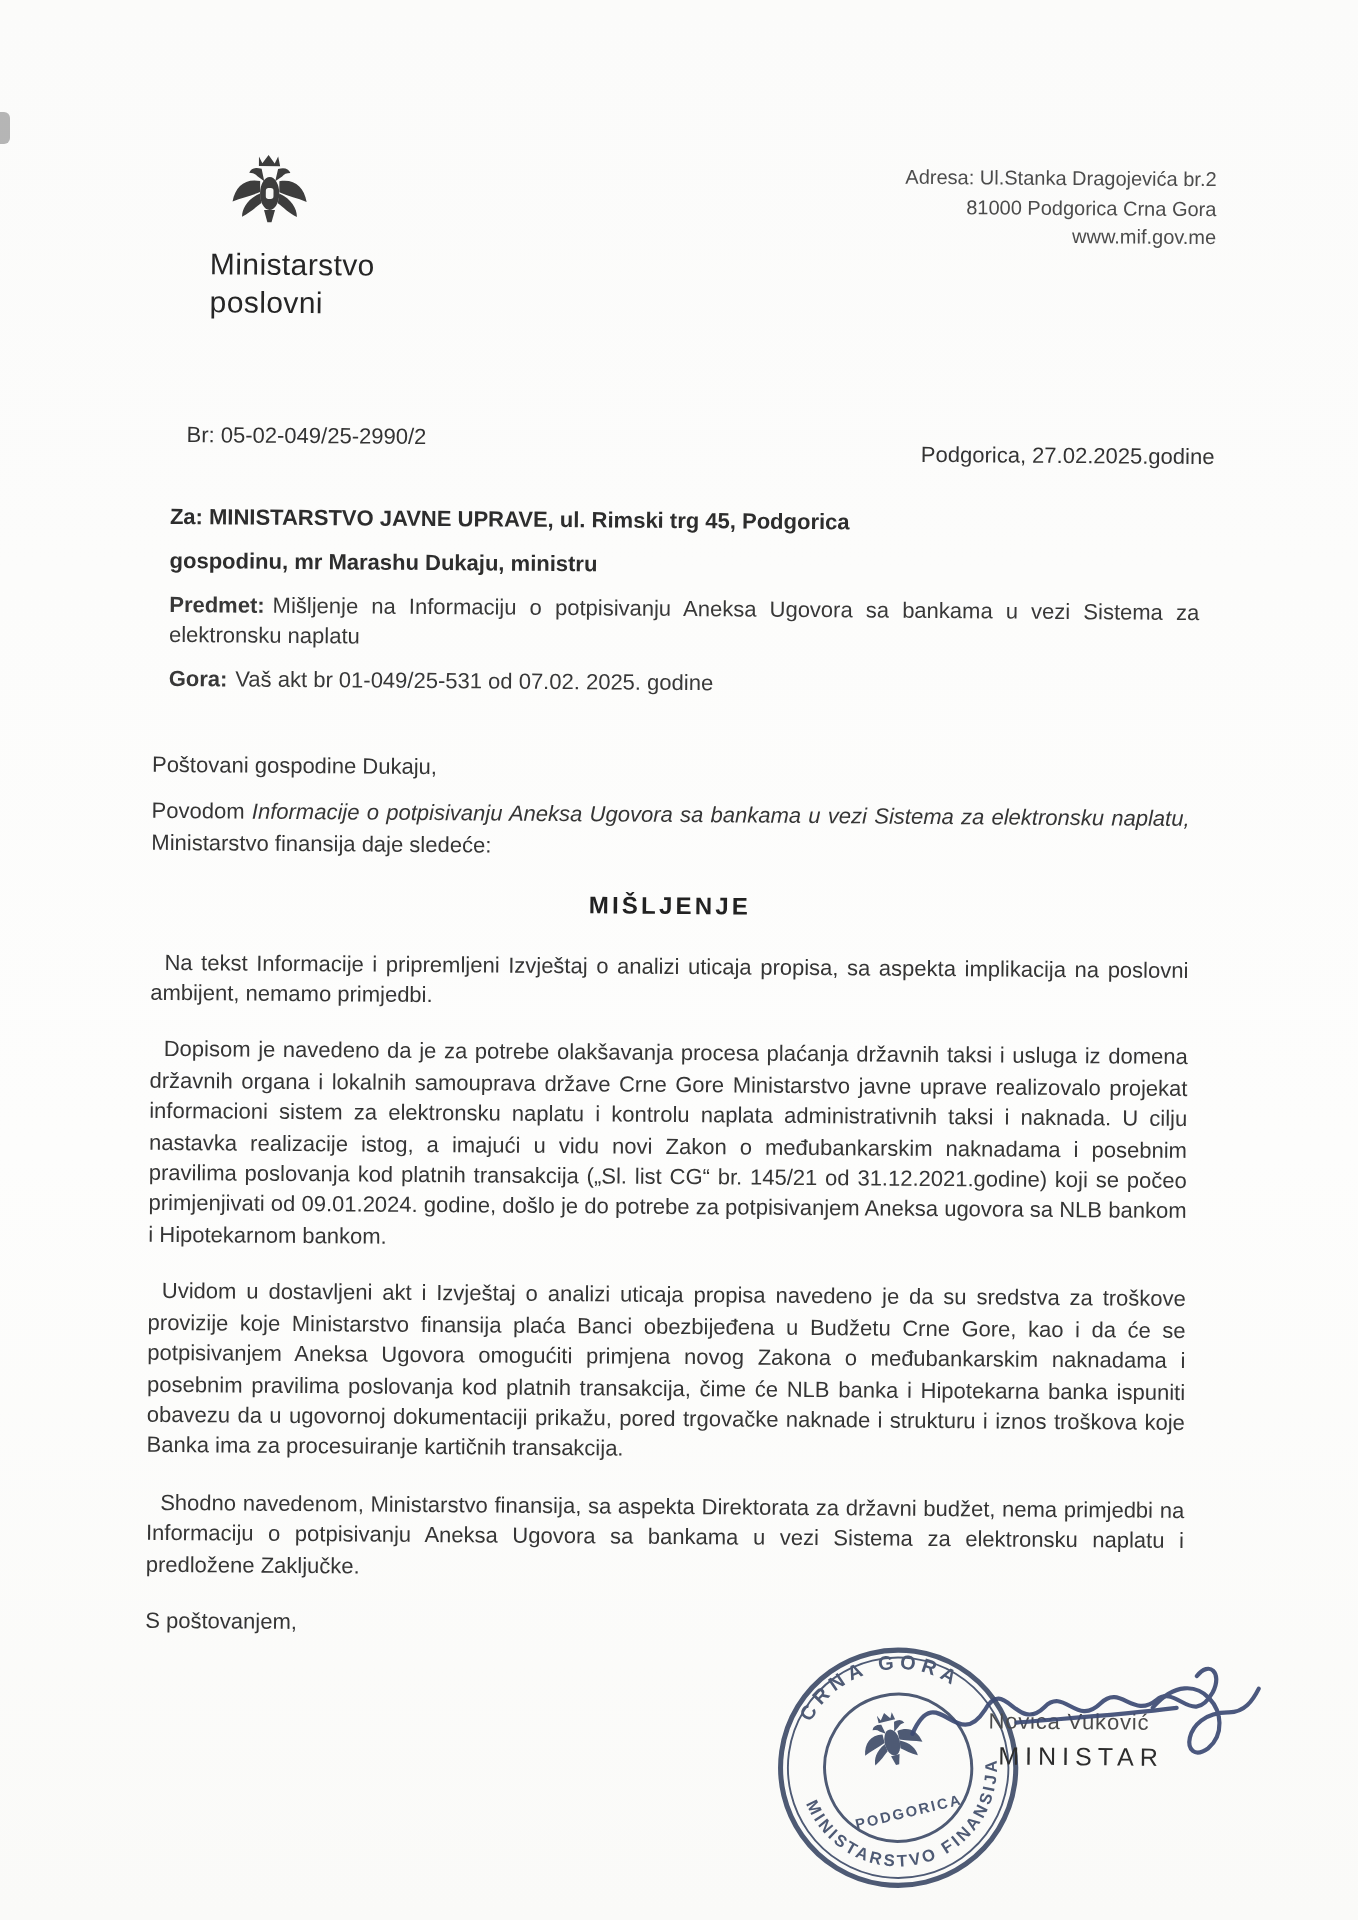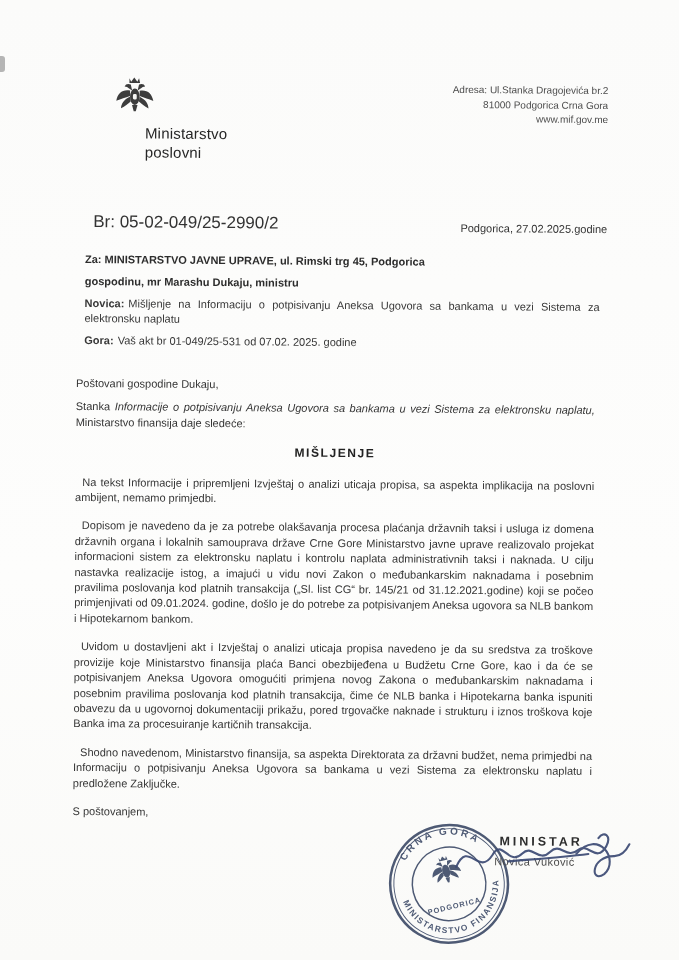--- a/index.html
+++ b/index.html
@@ -19,29 +19,29 @@
 
   .scan-artifact {
     position:absolute; left:0; top:56px; width:5px; height:16px;
     background:#6f6f6f; opacity:.5; border-radius:0 3px 3px 0;
   }
 
   
   .eagle { position:absolute; left:112px; top:70px; width:42px; height:52px; color:#3d3d3d; }
   .ministry-name {
     position:absolute; left:103px; top:125px; width:120px;
-    font-size:15px; line-height:19px; color:#262626; letter-spacing:.2px;margin-left:40px;
+    font-size:15px; line-height:19px; color:#262626; letter-spacing:.2px;
   }
   .address-block {
     position:absolute; left:410px; top:82px; width:196px;
     text-align:right; font-size:10px; line-height:14.5px; color:#4c4c4c;
   }
 
   
-  .ref-number { position:absolute; left:92px; top:214px; font-size:17px; color:#333;text-align:center; }
+  .ref-number { position:absolute; left:92px; top:214px; font-size:11px; color:#333;text-align:center; }
   .place-date { position:absolute; left:410px; top:221px; width:196px; text-align:right; font-size:11px; color:#333; }
 
   
   .recipient { position:absolute; left:84px; top:254px; width:515px; font-size:11px; line-height:15px; }
   .recipient .to-line, .recipient .person-line { font-weight:bold; color:#2d2d2d; }
   .recipient .person-line { margin-top:7px; }
   .recipient .subject-line { margin-top:7px; text-align:justify; }
   .recipient .veza-line { margin-top:7px; }
   .lbl { font-weight:bold; margin-right:4px; }
 
@@ -59,21 +59,21 @@
   }
   p.bp { margin-bottom:13px; text-indent:7px; }
   .closing { text-align:left; margin-top:2px; }
 
   
   .stamp {
     position:absolute; left:390px; top:820px; width:126px; height:126px;
     transform:rotate(-14deg); opacity:.86;
   }
   .minister-title {
-    position:absolute; left:503px; top:833px; font-size:12.5px; font-weight:bold;
+    position:absolute; left:503px; top:870px; font-size:12.5px; font-weight:normal;
     letter-spacing:3px; color:#2d2d2d;
   }
   .minister-name {
     position:absolute; left:498px; top:854px; font-size:11px; color:#4b4b4b; letter-spacing:.4px;
   }
   .signature { position:absolute; left:452px; top:818px; width:186px; height:92px; }
 
   svg { display:block; }
 </style>
 </head>
@@ -114,27 +114,27 @@
       <div>81000 Podgorica Crna Gora</div>
       <div>www.mif.gov.me</div>
     </div>
 
     <div class="ref-number">Br: 05-02-049/25-2990/2</div>
     <div class="place-date">Podgorica, 27.02.2025.godine</div>
 
     <div class="recipient">
       <div class="to-line">Za: MINISTARSTVO JAVNE UPRAVE,  ul. Rimski trg 45, Podgorica</div>
       <div class="person-line">gospodinu, mr Marashu Dukaju, ministru</div>
-      <div class="subject-line"><span class="lbl">Novica:</span><span>Mišljenje na Informaciju o potpisivanju Aneksa Ugovora sa bankama u vezi Sistema za elektronsku naplatu</span></div>
+      <div class="subject-line"><span class="lbl">Predmet:</span><span>Mišljenje na Informaciju o potpisivanju Aneksa Ugovora sa bankama u vezi Sistema za elektronsku naplatu</span></div>
       <div class="veza-line"><span class="lbl">Gora:</span><span>Vaš akt br 01-049/25-531 od 07.02. 2025. godine</span></div>
     </div>
 
     <div class="letter-body">
       <div class="salutation">Poštovani gospodine Dukaju,</div>
-      <p class="intro"><span>Stanka </span><span class="it">Informacije o potpisivanju Aneksa Ugovora sa bankama u vezi Sistema za elektronsku naplatu,</span><span> Ministarstvo finansija daje sledeće:</span></p>
+      <p class="intro"><span>Povodom </span><span class="it">Informacije o potpisivanju Aneksa Ugovora sa bankama u vezi Sistema za elektronsku naplatu,</span><span> Ministarstvo finansija daje sledeće:</span></p>
       <div class="opinion-heading">MIŠLJENJE</div>
       <p class="bp">Na tekst Informacije i pripremljeni Izvještaj o analizi uticaja propisa, sa aspekta implikacija na poslovni ambijent, nemamo primjedbi.</p>
       <p class="bp">Dopisom je navedeno da je za potrebe olakšavanja procesa plaćanja državnih taksi i usluga iz domena državnih organa i lokalnih samouprava države Crne Gore Ministarstvo javne uprave realizovalo projekat informacioni sistem za elektronsku naplatu i kontrolu naplata administrativnih taksi i naknada. U cilju nastavka realizacije istog, a imajući u vidu novi Zakon o međubankarskim naknadama i posebnim pravilima poslovanja kod platnih transakcija („Sl. list CG“ br. 145/21 od 31.12.2021.godine) koji se počeo primjenjivati od 09.01.2024. godine, došlo je do potrebe za potpisivanjem Aneksa ugovora sa NLB bankom i Hipotekarnom bankom.</p>
       <p class="bp">Uvidom u dostavljeni akt i Izvještaj o analizi uticaja propisa navedeno je da su sredstva za troškove provizije koje Ministarstvo finansija plaća Banci obezbijeđena u Budžetu Crne Gore, kao i da će se potpisivanjem Aneksa Ugovora omogućiti primjena novog Zakona o međubankarskim naknadama i posebnim pravilima poslovanja kod platnih transakcija, čime će NLB banka i Hipotekarna banka ispuniti obavezu da u ugovornoj dokumentaciji prikažu, pored trgovačke naknade i strukturu i iznos troškova koje Banka ima za procesuiranje kartičnih transakcija.</p>
       <p class="bp">Shodno navedenom, Ministarstvo finansija, sa aspekta Direktorata za državni budžet, nema primjedbi na Informaciju o potpisivanju Aneksa Ugovora sa bankama u vezi Sistema za elektronsku naplatu i predložene Zaključke.</p>
       <div class="closing">S poštovanjem,</div>
     </div>
 
     <svg class="stamp" viewBox="0 0 120 120">
       <g fill="none" stroke="#32405f">

